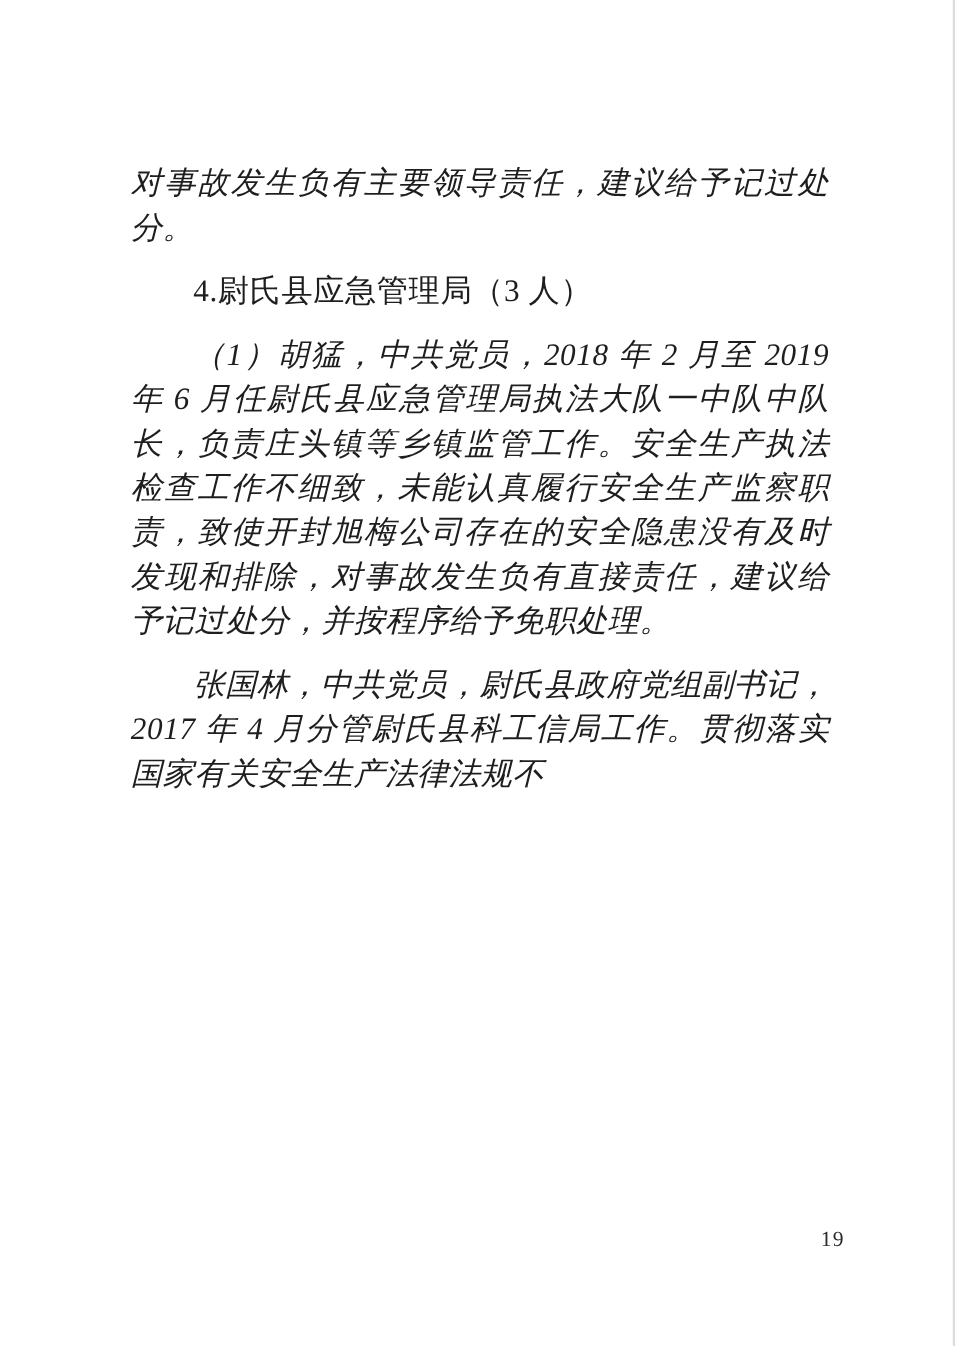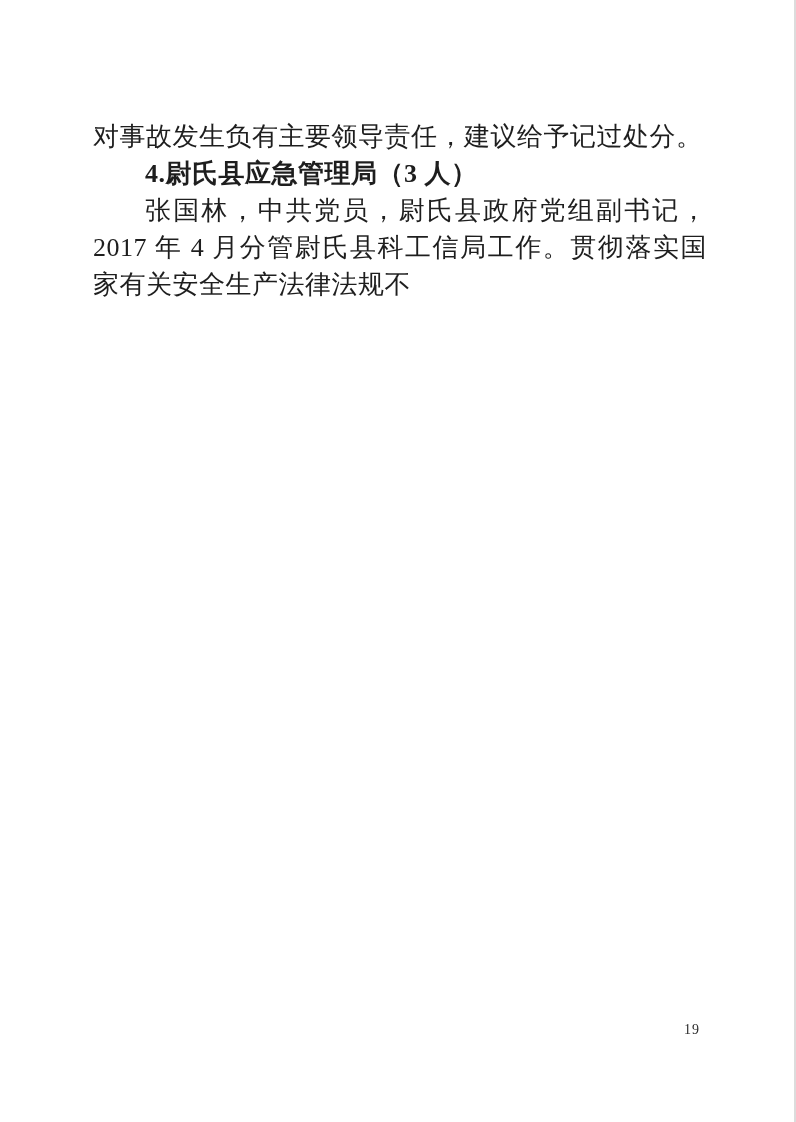--- a/index.html
+++ b/index.html
@@ -22,42 +22,44 @@
     left: 93px;
     top: 118px;
     width: 614px;
     color: #1e1e1e;
     font-size: 26px;
     line-height: 37px;
     text-align: justify;
     letter-spacing: 0.5px;
   }
   .para {
-    margin: 0;
+    margin: 16px;
     text-indent: 2em;
+    font-style: italic;
   }
   .para.no-indent { text-indent: 0; }
   .heading {
-    margin: 0;
+    margin: 16px;
     text-indent: 2em;
-    font-weight: bold;
+    font-weight: normal;
   }
   .page-number {
     position: absolute;
     left: 684px;
     top: 1022px;
-    font-size: 14px;
+    font-size: 18px;
     color: #2b2b2b;
     letter-spacing: 1px;
   }
 </style>
 </head>
 <body>
 
 <div class="page-edge-right"></div>
 
 <div class="content">
   <p class="para no-indent">对事故发生负有主要领导责任，建议给予记过处分。</p>
   <p class="heading">4.尉氏县应急管理局（3 人）</p>
+  <p class="para">（1）胡猛，中共党员，2018 年 2 月至 2019 年 6 月任尉氏县应急管理局执法大队一中队中队长，负责庄头镇等乡镇监管工作。安全生产执法检查工作不细致，未能认真履行安全生产监察职责，致使开封旭梅公司存在的安全隐患没有及时发现和排除，对事故发生负有直接责任，建议给予记过处分，并按程序给予免职处理。</p>
   <p class="para">张国林，中共党员，尉氏县政府党组副书记，2017 年 4 月分管尉氏县科工信局工作。贯彻落实国家有关安全生产法律法规不</p>
 </div>
 
 <div class="page-number">19</div>
 
 </body></html>

